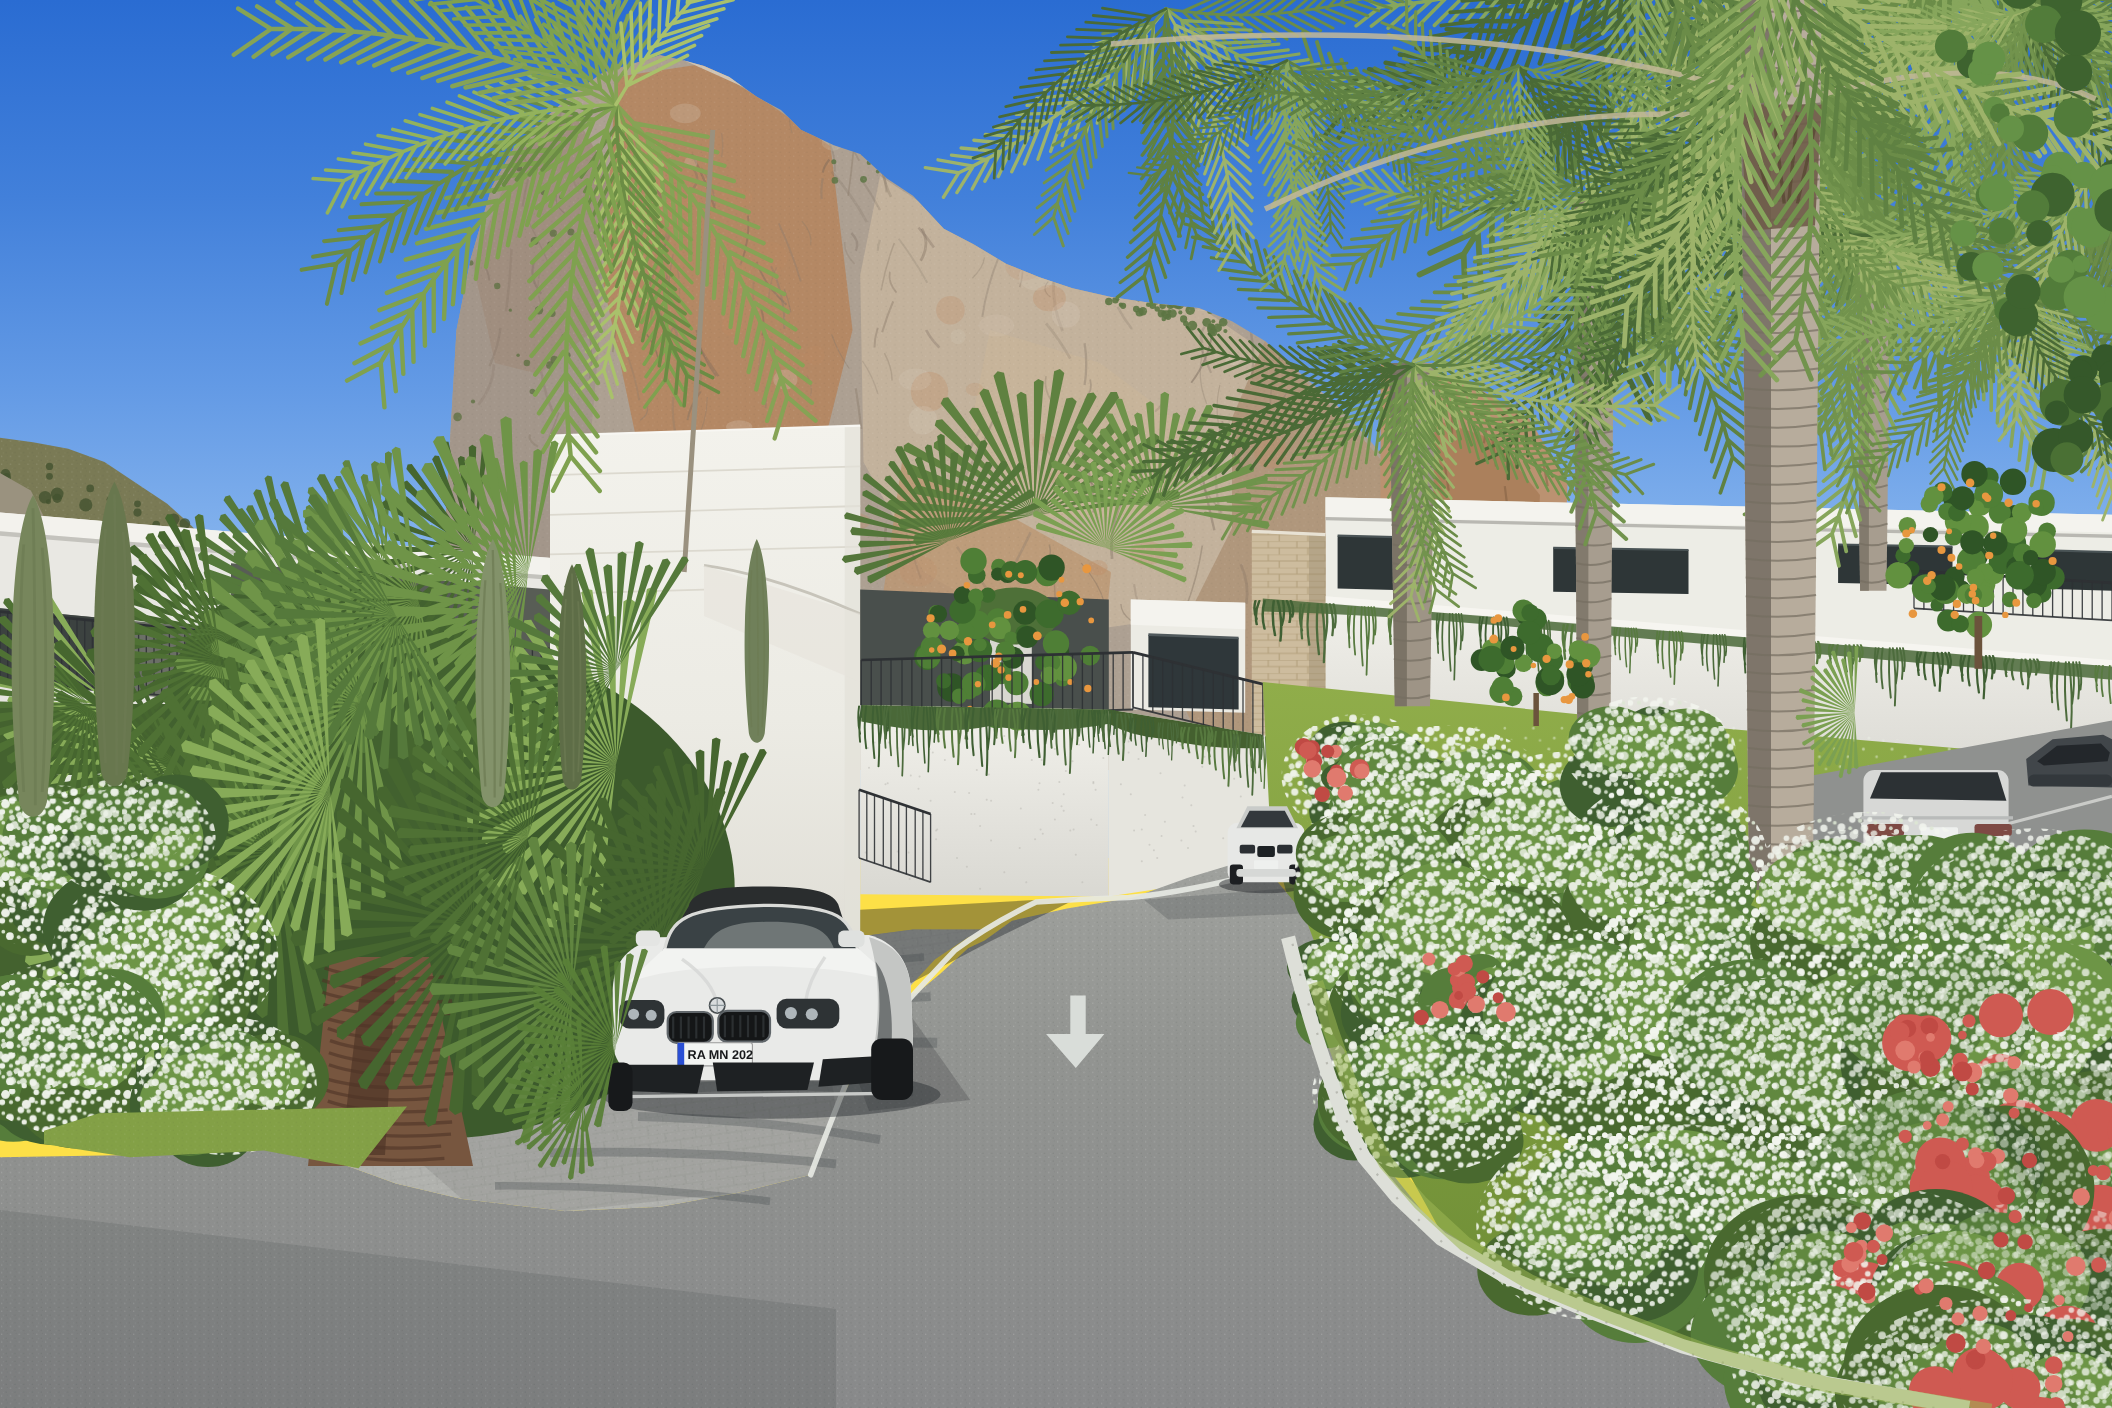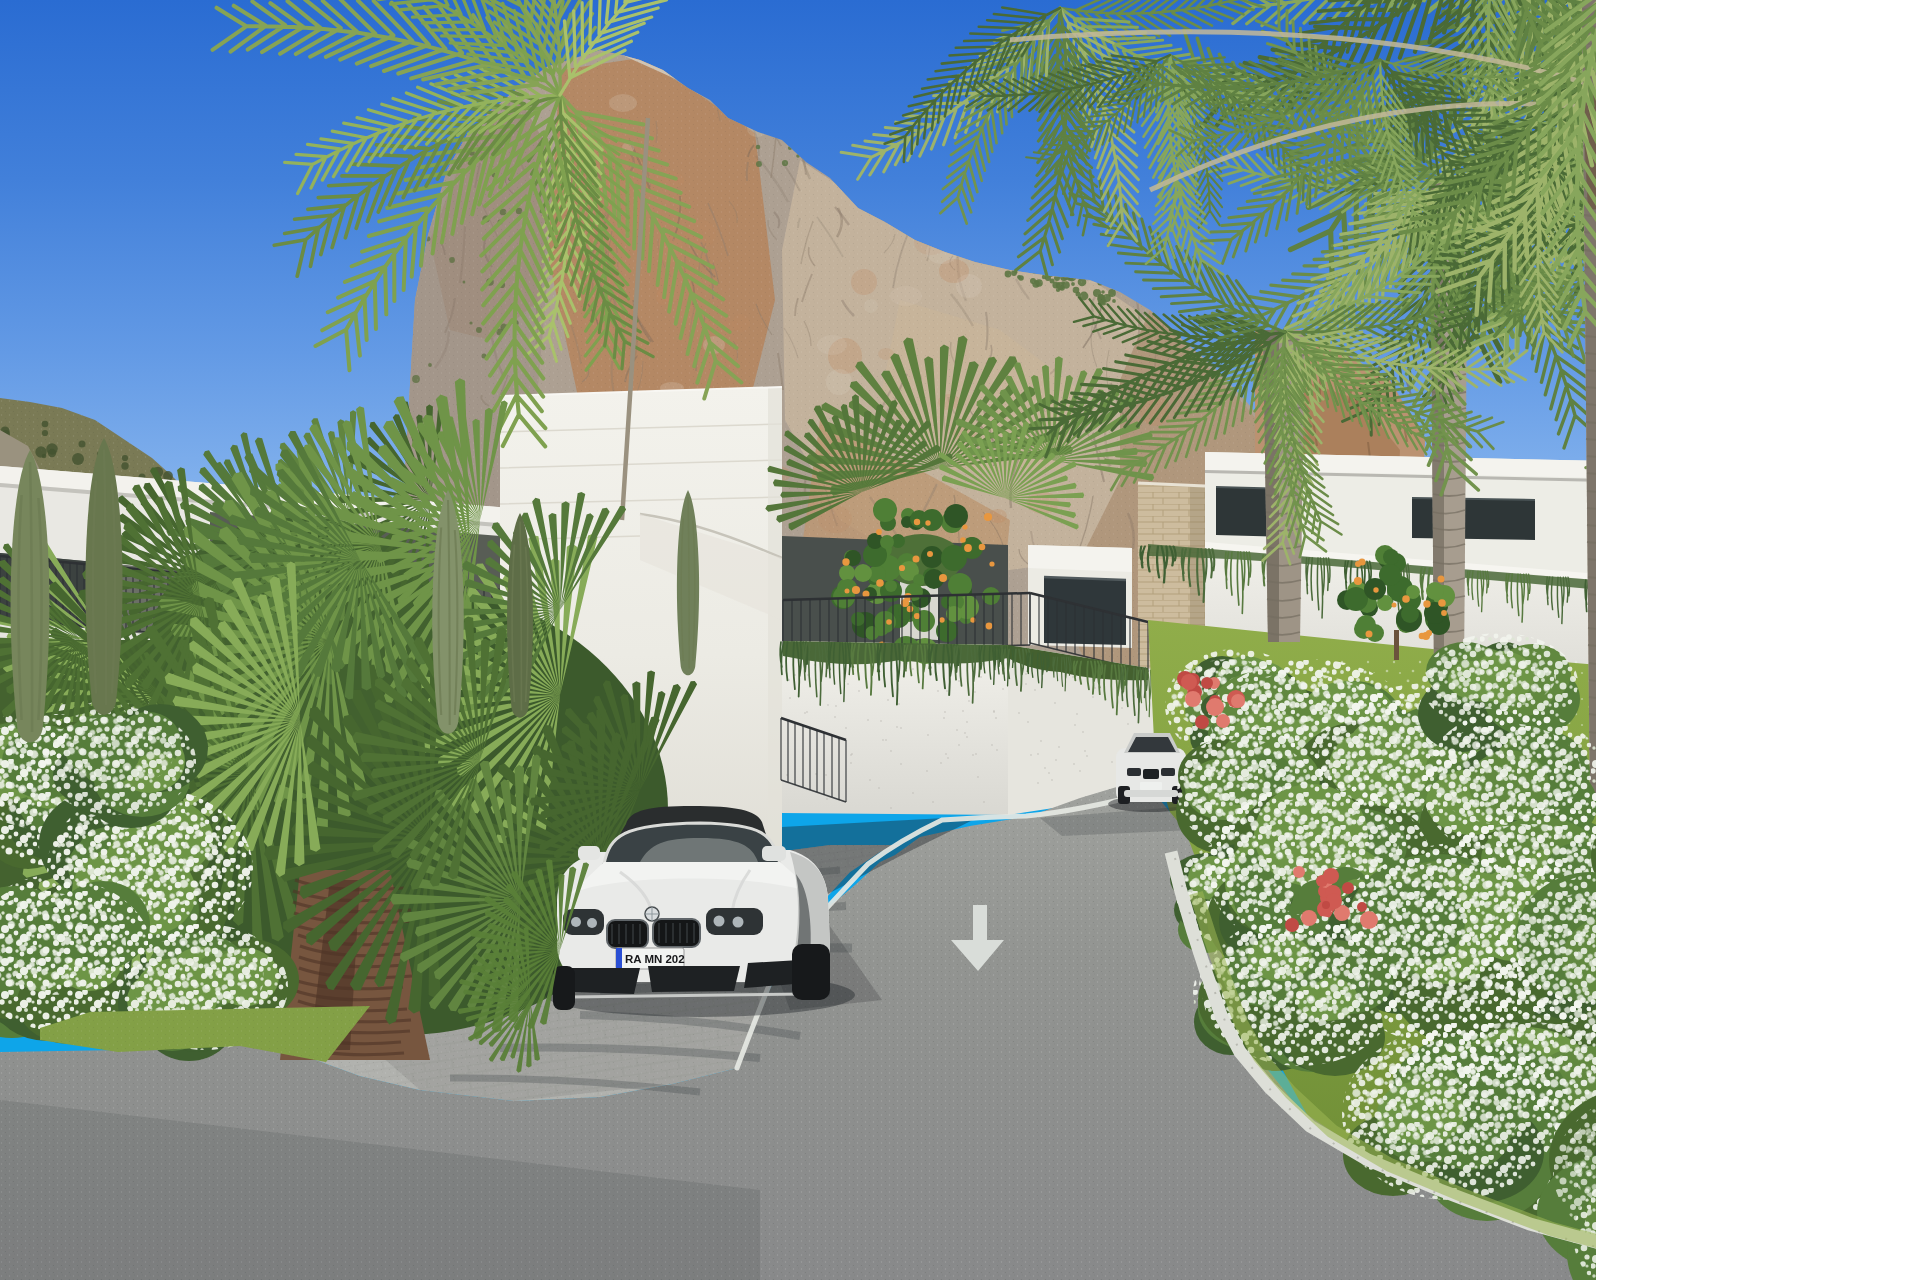--- a/index.html
+++ b/index.html
@@ -1,15 +1,15 @@
 <!DOCTYPE html>
 <html><head><meta charset="utf-8">
 <style>
 html,body{margin:0;padding:0;}
-#scene{width:1596px;height:1280px;overflow:hidden;position:relative;background:#0ea5e9;}
+#scene{width:1920px;height:1280px;overflow:hidden;position:relative;background:#fde047;}
 svg{display:block;}
 text{font-family:"Liberation Sans", sans-serif;}
 </style></head><body>
 <div id="scene">
 <svg width="1920" height="1280" viewBox="0 0 1920 1280">
 
 <defs>
 <linearGradient id="sky" x1="0" y1="0" x2="0" y2="1">
  <stop offset="0" stop-color="#2a6cd2"></stop>
  <stop offset="0.28" stop-color="#4280da"></stop>

